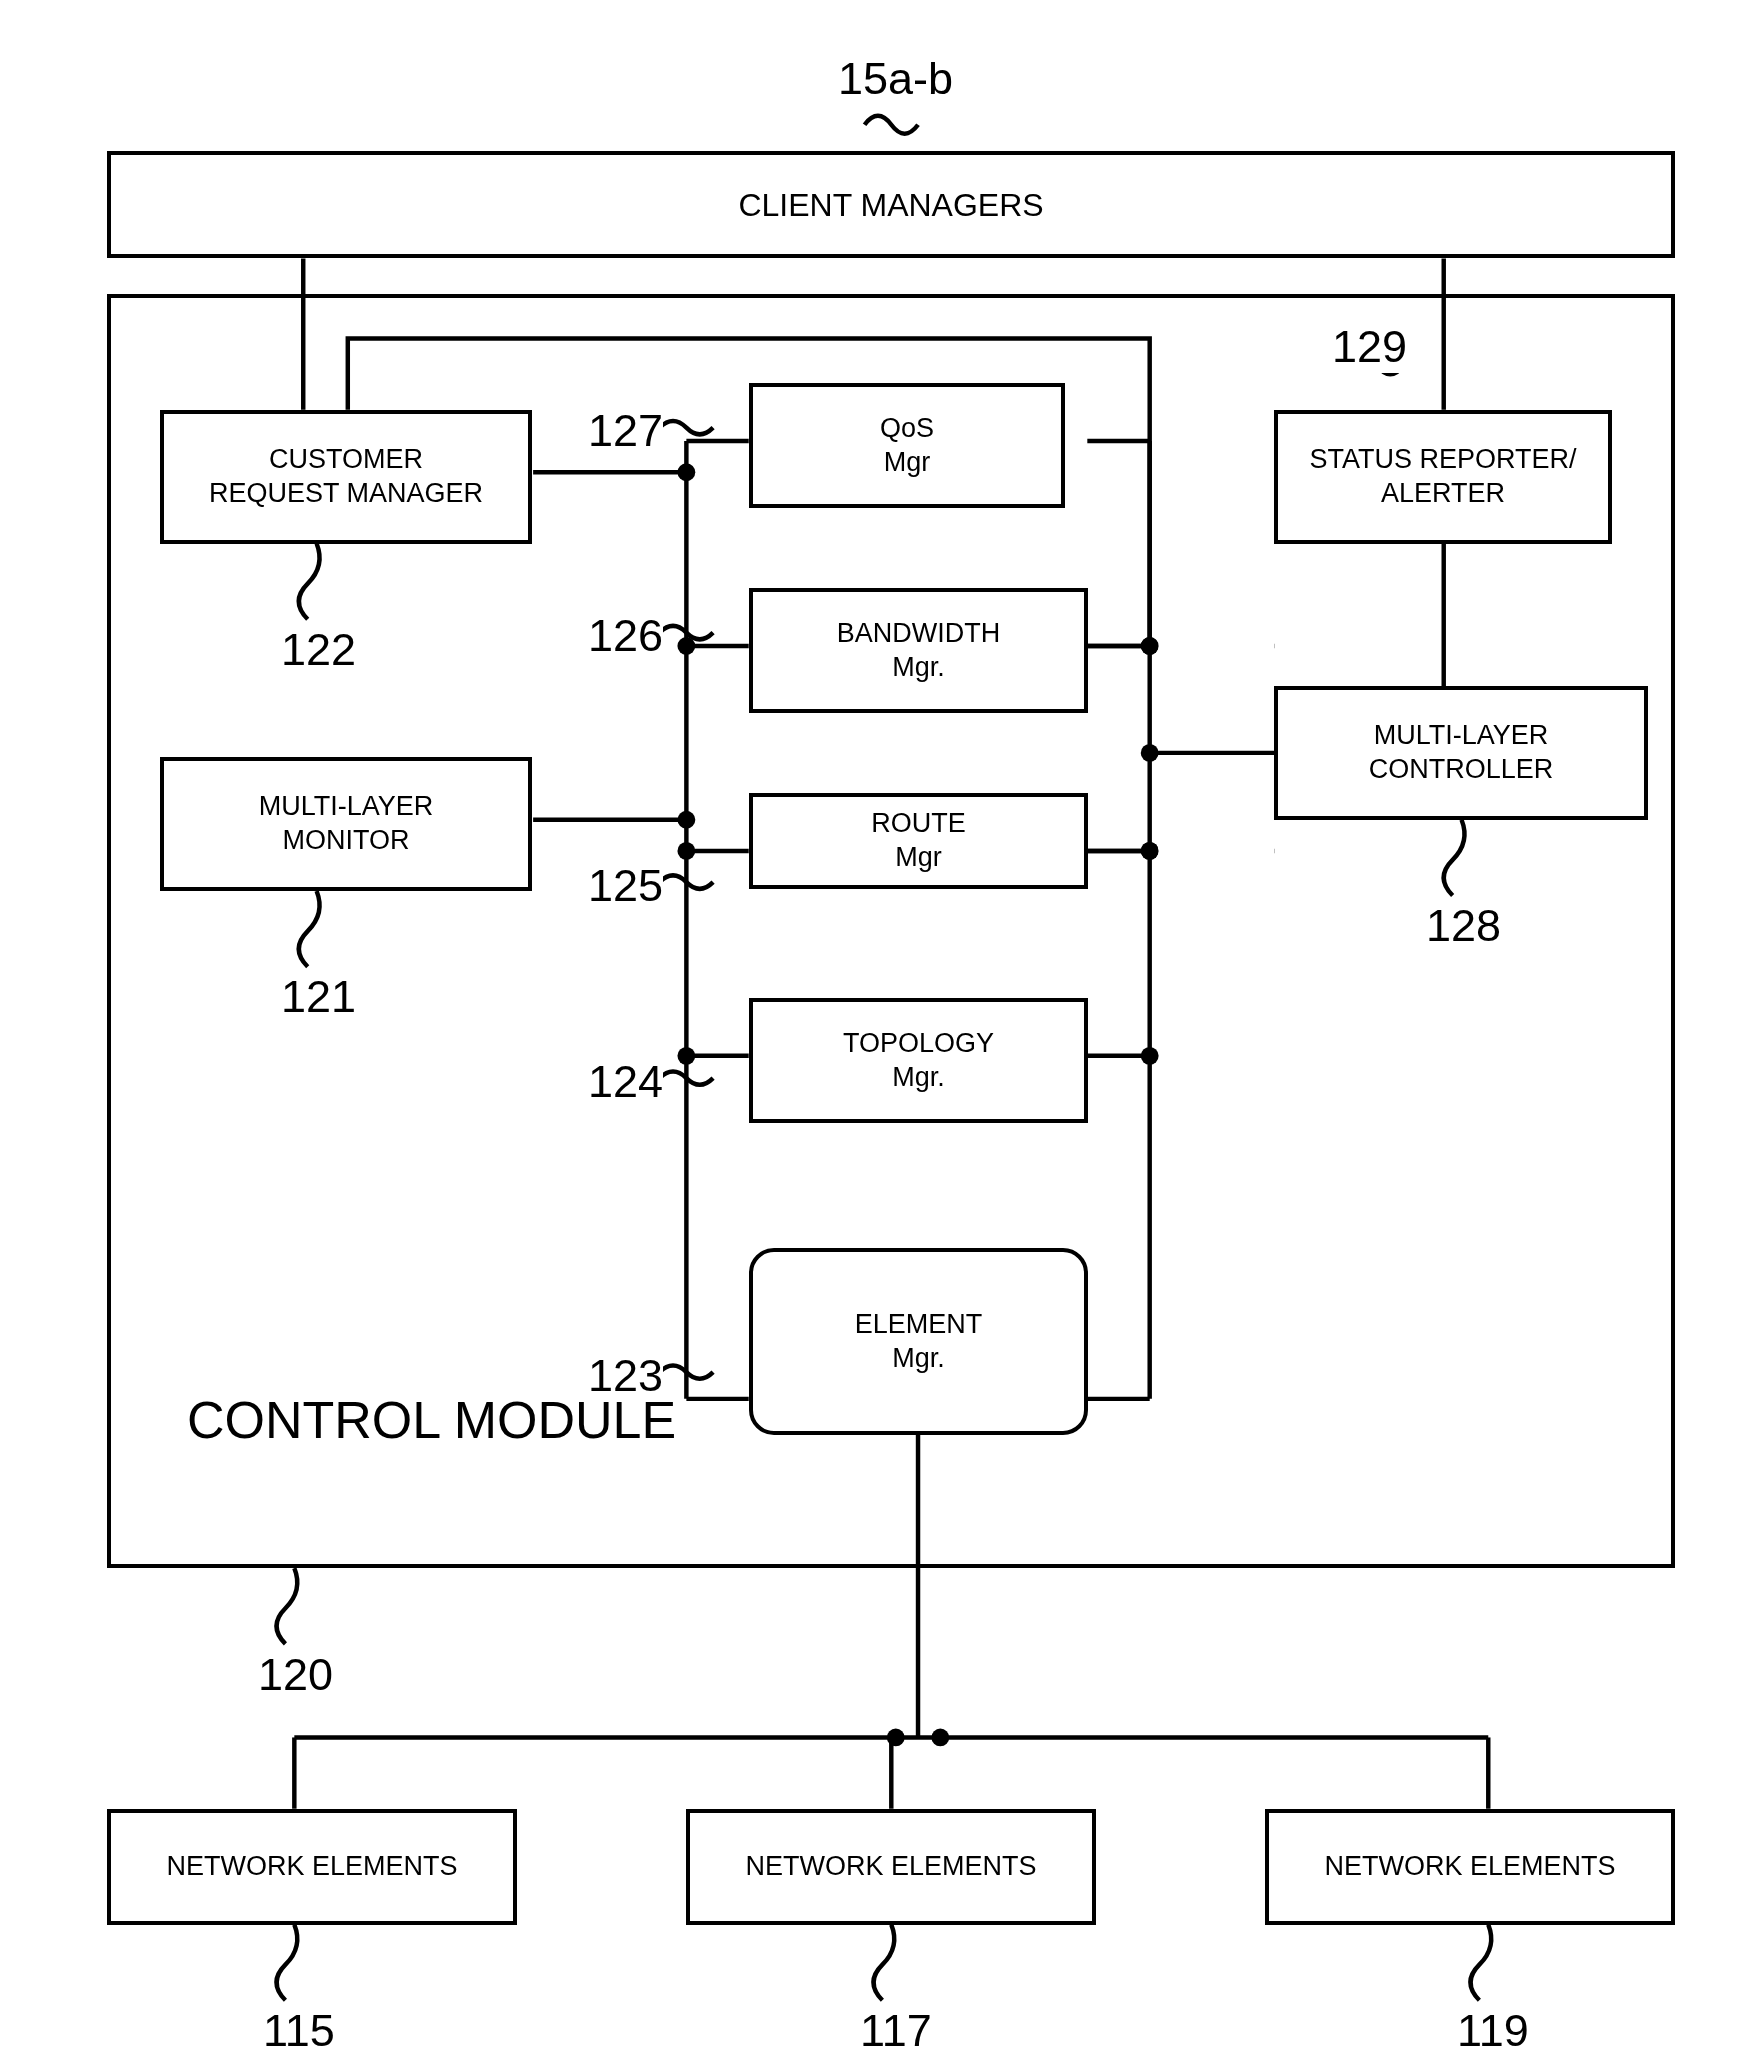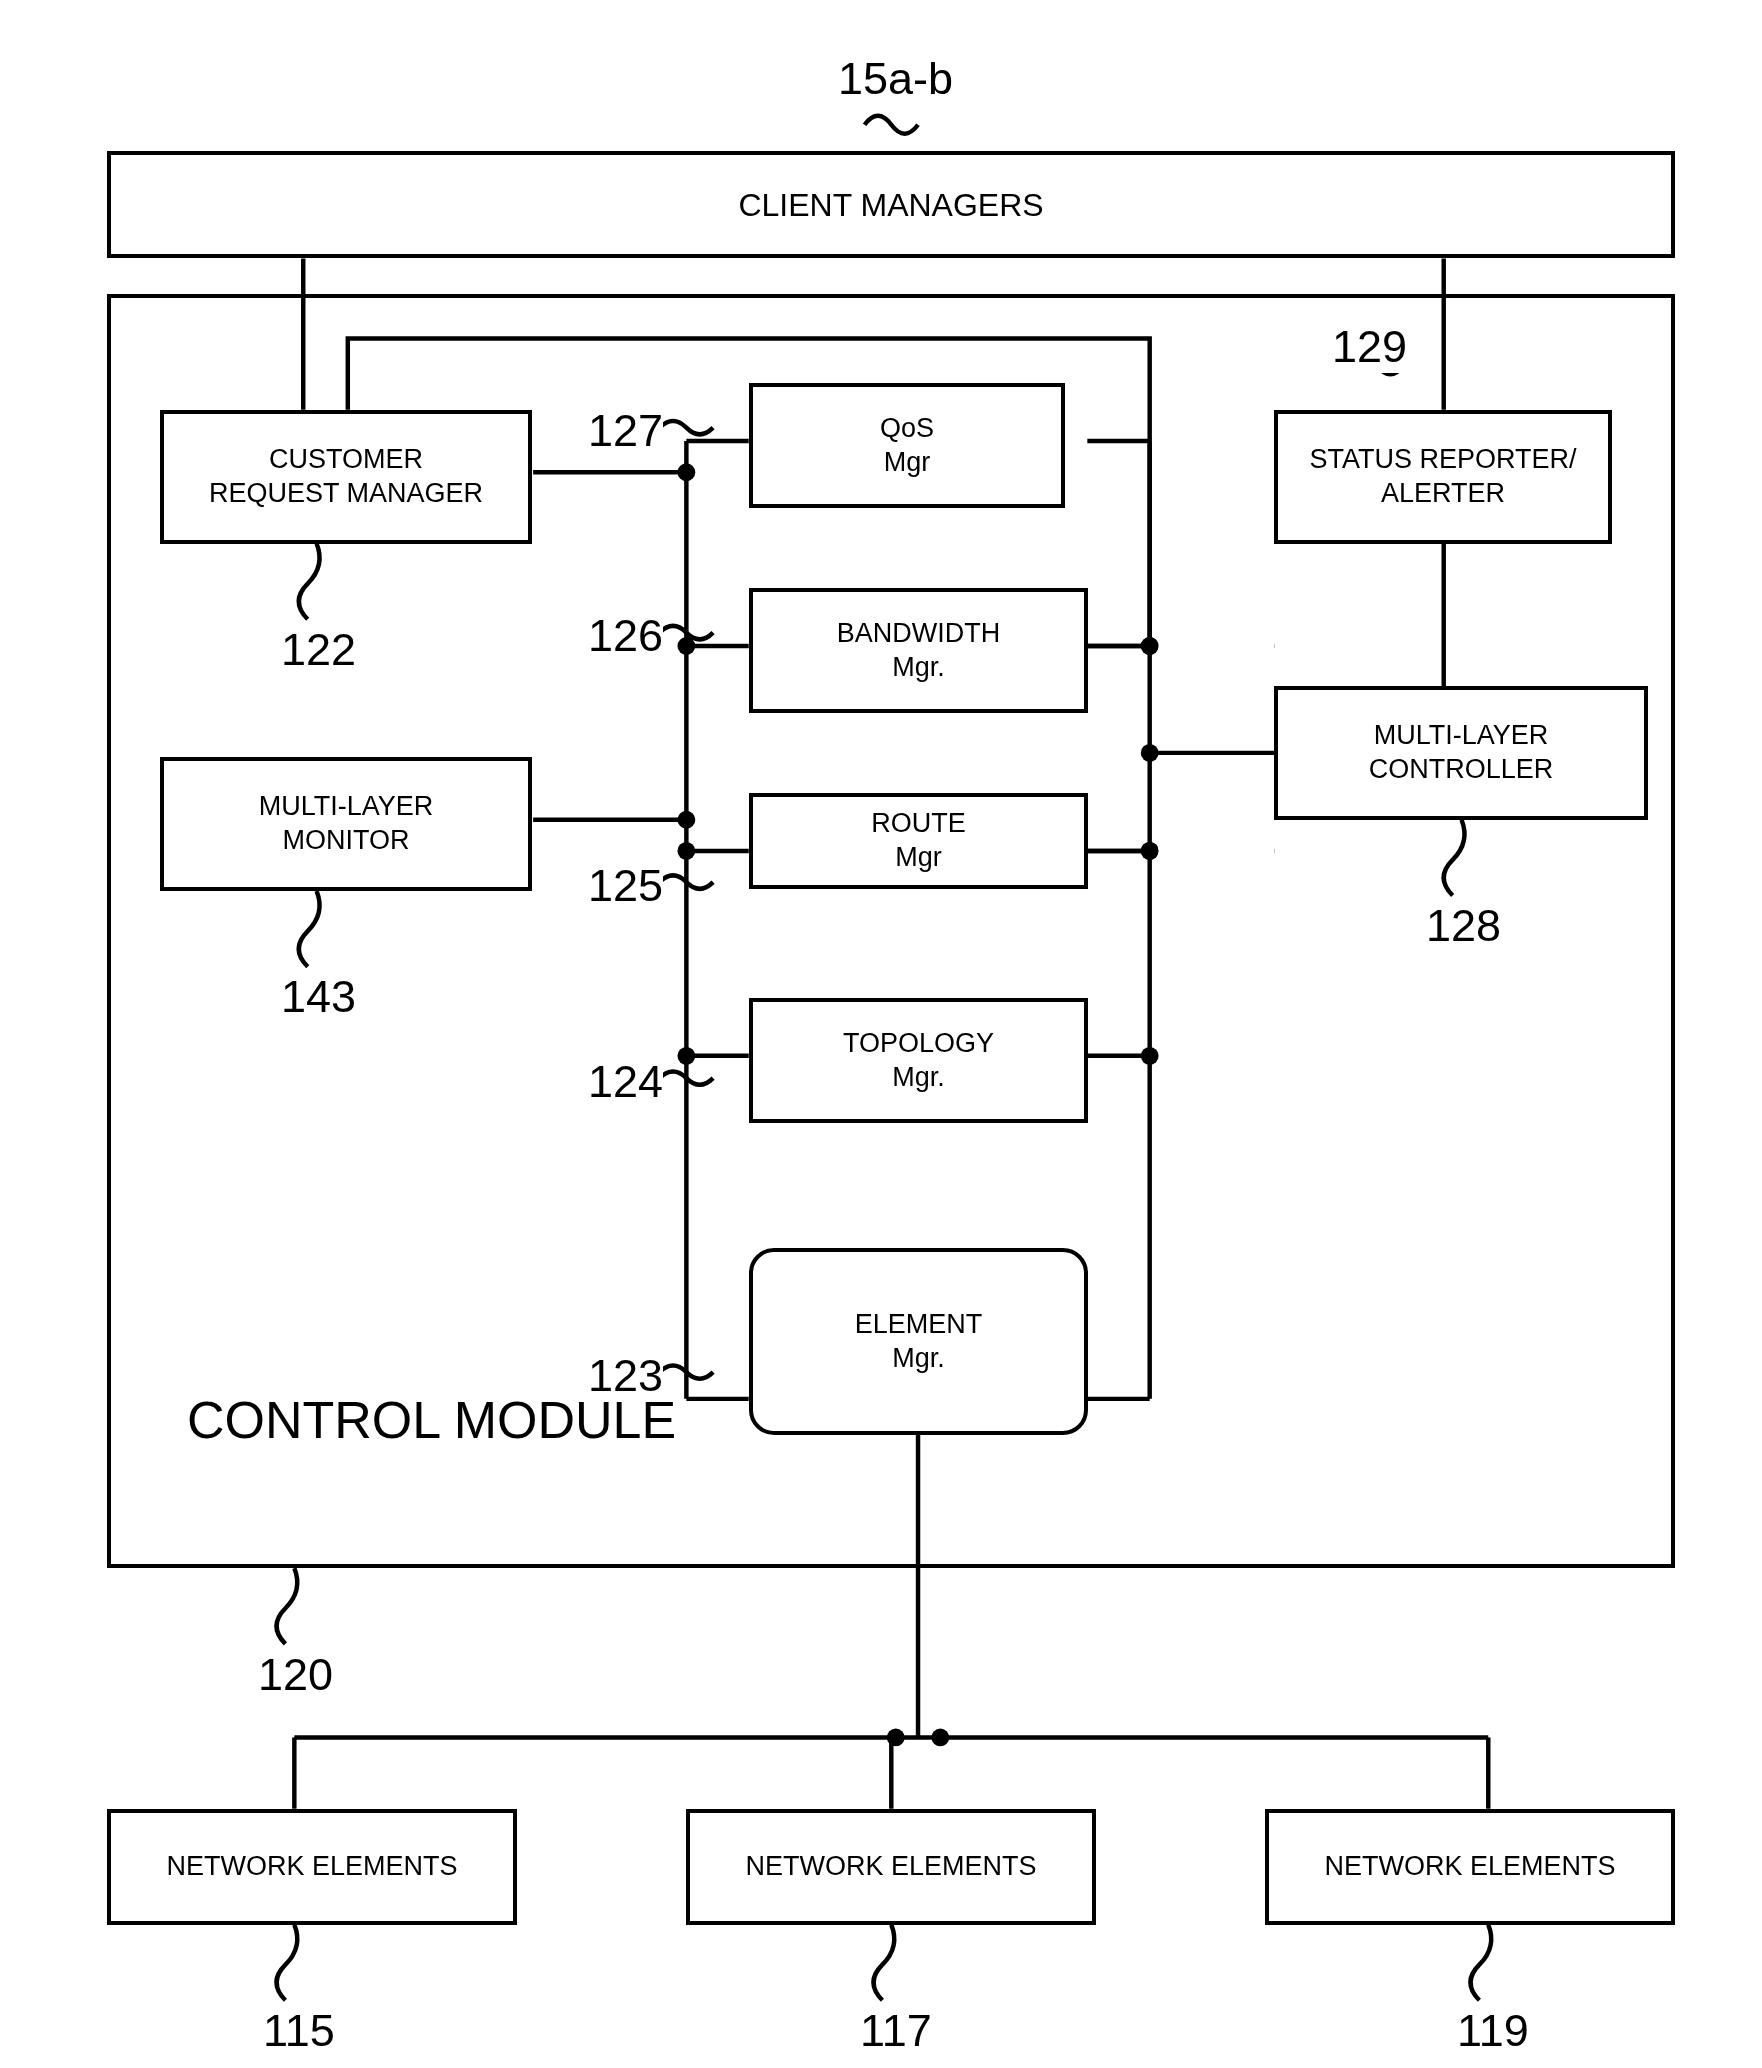--- a/index.html
+++ b/index.html
@@ -164,21 +164,21 @@
   <div class="box" style="left:160px; top:410px; width:372px; height:134px; white-space:pre-line;">
     <span>CUSTOMER
 REQUEST MANAGER</span>
   </div>
   <div class="label" style="left:281px; top:624px;">122</div>
 
   <div class="box" style="left:160px; top:757px; width:372px; height:134px; white-space:pre-line;">
     <span>MULTI-LAYER
 MONITOR</span>
   </div>
-  <div class="label" style="left:281px; top:971px;">143</div>
+  <div class="label" style="left:281px; top:971px;">121</div>
 
   <div class="box" style="left:749px; top:383px; width:316px; height:125px; white-space:pre-line;">
     <span>QoS
 Mgr</span>
   </div>
   <div class="label" style="left:588px; top:405px;">127</div>
 
   <div class="box" style="left:749px; top:588px; width:339px; height:125px; white-space:pre-line;">
     <span>BANDWIDTH
 Mgr.</span>

